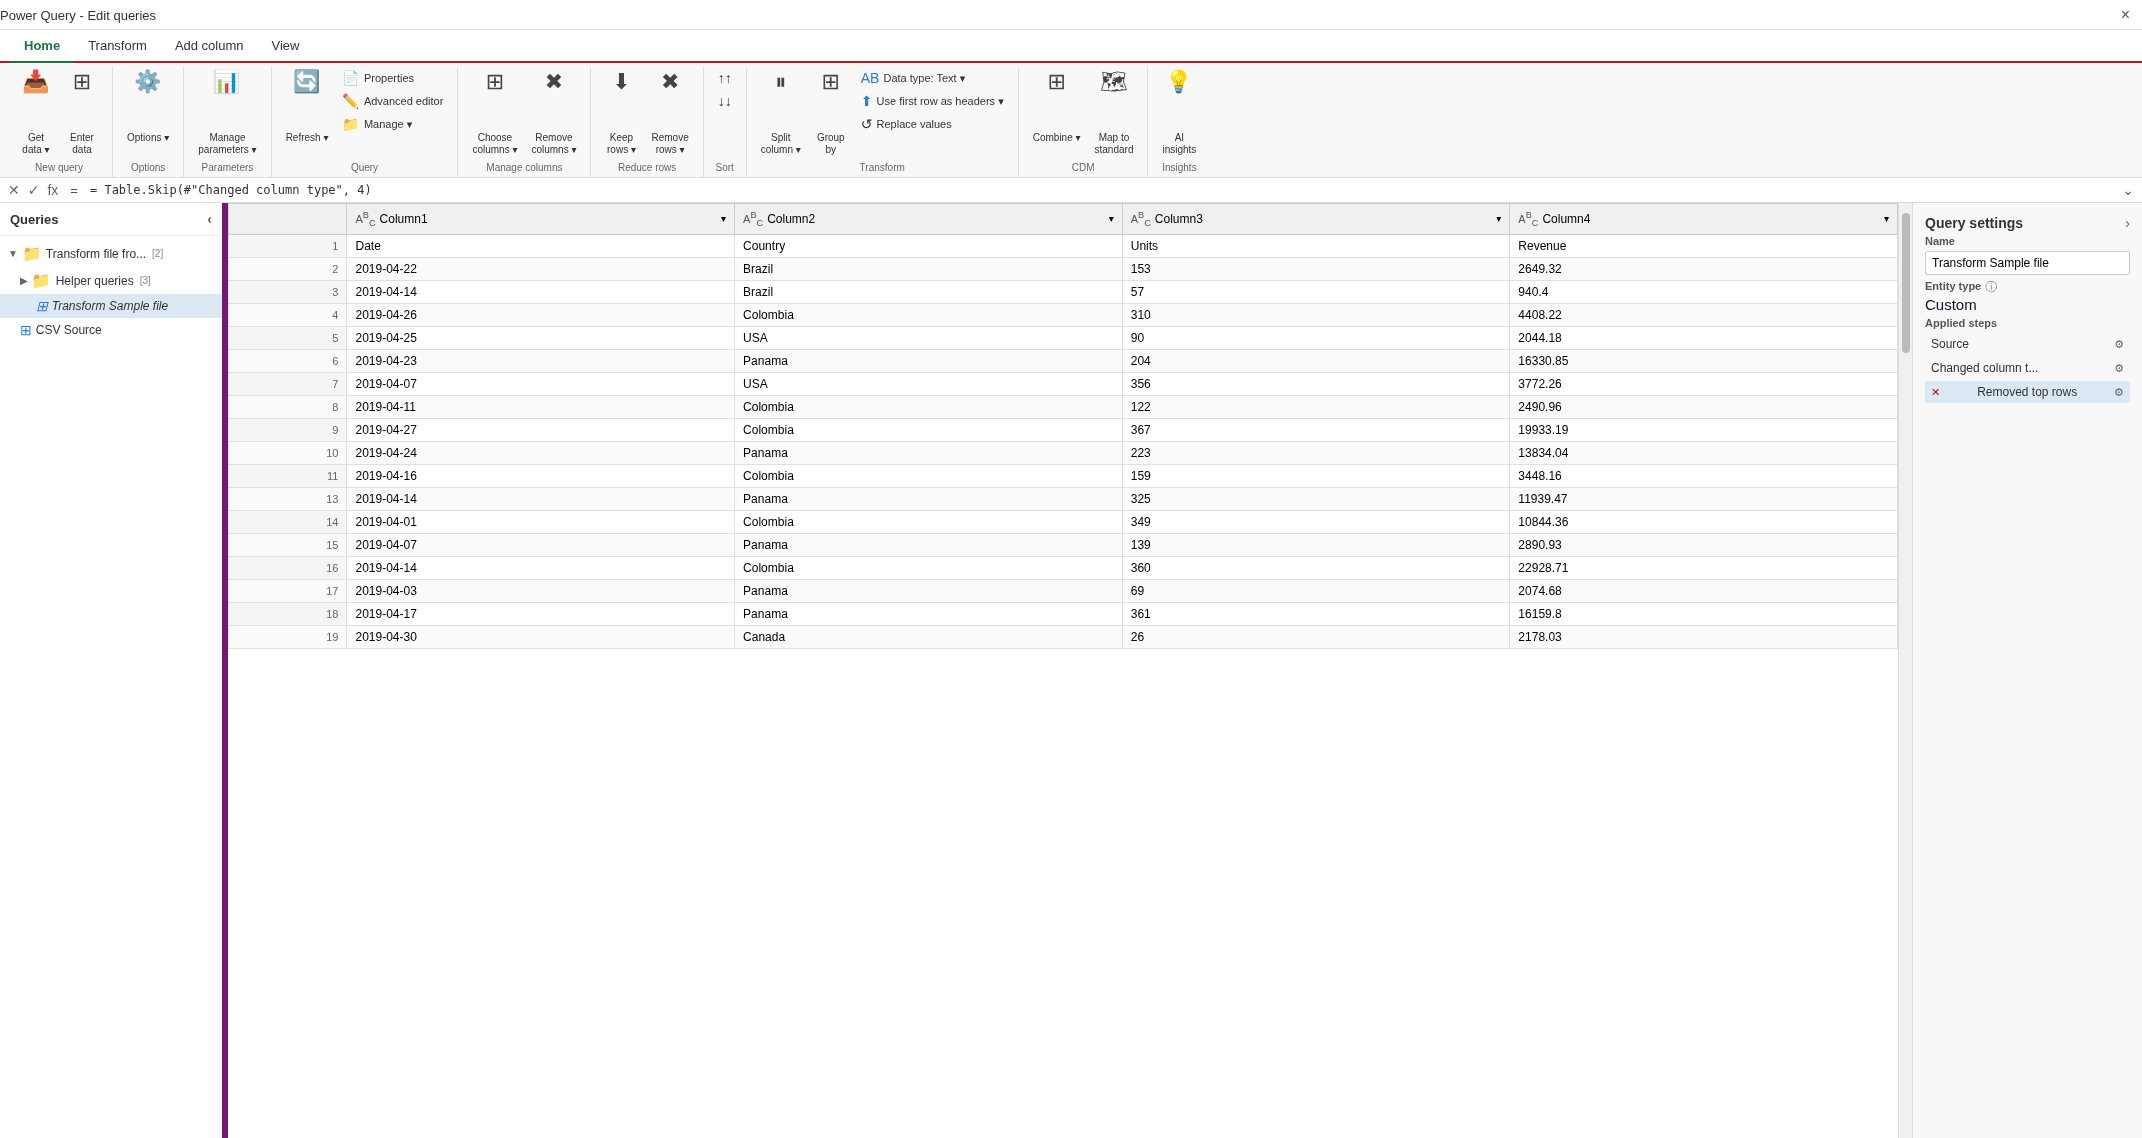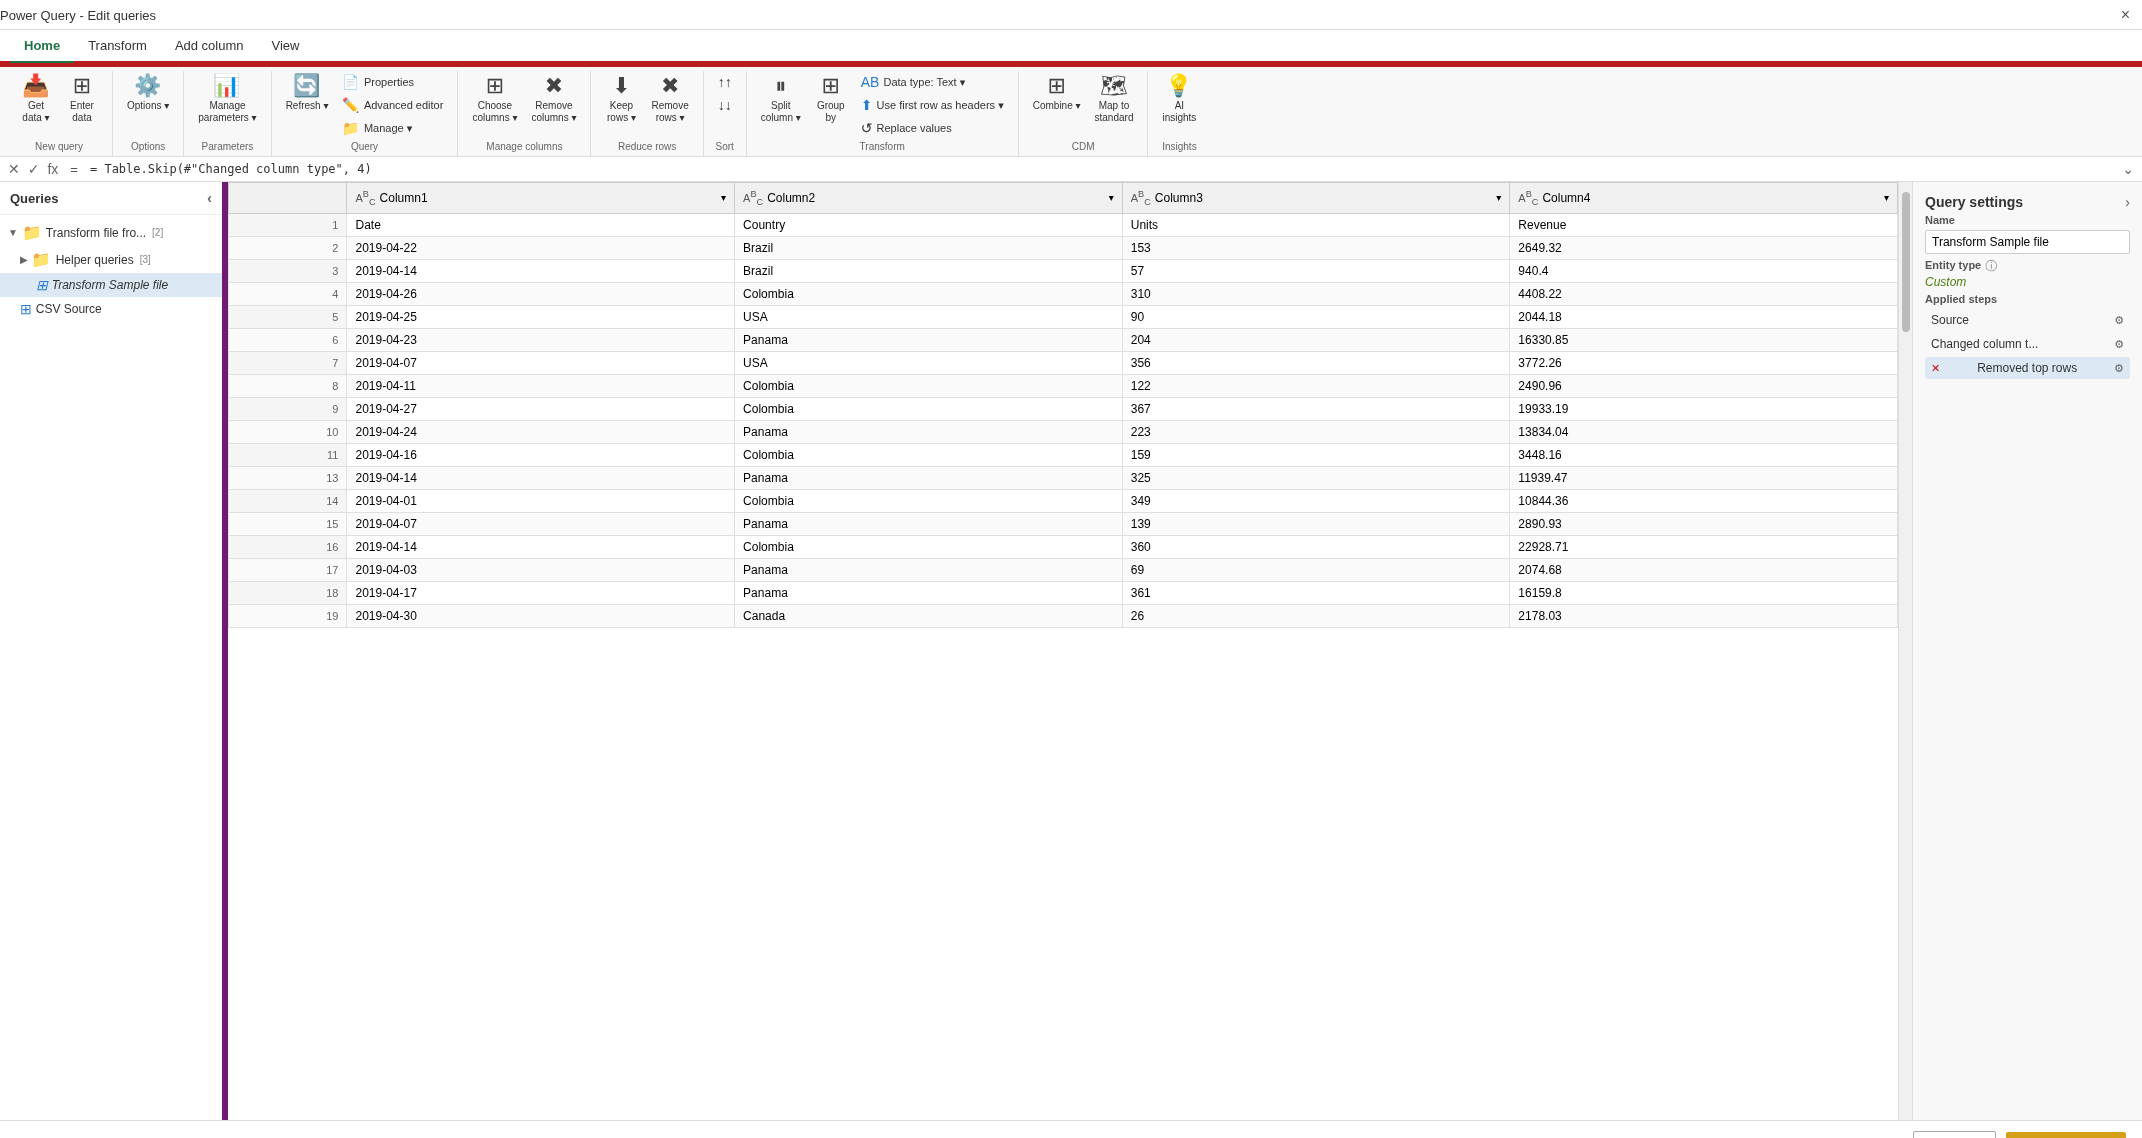--- a/index.html
+++ b/index.html
@@ -21,21 +21,21 @@
       top: 6px;
       font-size: 16px;
       cursor: pointer;
       color: #555;
     }
 
     
     .ribbon-tabs {
       display: flex;
       background: #fff;
-      border-bottom: 6px solid #b91c1c;
+      border-bottom: 2px solid #b91c1c;
       padding: 0 10px;
     }
     .ribbon-tab {
       padding: 8px 14px;
       cursor: pointer;
       font-size: 13px;
       color: #333;
       border-bottom: 2px solid transparent;
       margin-bottom: -2px;
     }
@@ -85,21 +85,21 @@
       justify-content: flex-start;
       padding: 4px 6px;
       cursor: pointer;
       border-radius: 3px;
       min-width: 44px;
       gap: 3px;
       background: transparent;
       border: none;
     }
     .ribbon-btn .icon { font-size: 22px; color: #444; line-height: 1; }
-    .ribbon-btn .label { font-size: 10px; color: #333; text-align: center; white-space: nowrap; line-height: 1.2; }
+    .ribbon-btn .label { font-size: 10px; color: #333; text-align: center; white-space: nowrap; line-height: 1.2; margin-top: 36px; }
     .ribbon-btn-small {
       display: flex;
       flex-direction: row;
       align-items: center;
       padding: 3px 6px;
       cursor: pointer;
       border-radius: 3px;
       gap: 4px;
       background: transparent;
       border: none;
@@ -249,23 +249,22 @@
     }
     .settings-input {
       width: 100%;
       border: 1px solid #ccc;
       border-radius: 2px;
       padding: 4px 6px;
       font-size: 12px;
       background: #fff;
     }
     .settings-value {
-      font-size: 12px;
-      color: #4d7c0f;
-      font-style: italic;
+      font-size: 15px;
+      color: #0f172a;
     }
     .entity-type-row {
       display: flex;
       align-items: center;
       gap: 4px;
     }
     .info-icon { font-size: 12px; color: #888; cursor: pointer; }
     .applied-steps-list { display: flex; flex-direction: column; gap: 2px; }
     .step-item {
       display: flex;

